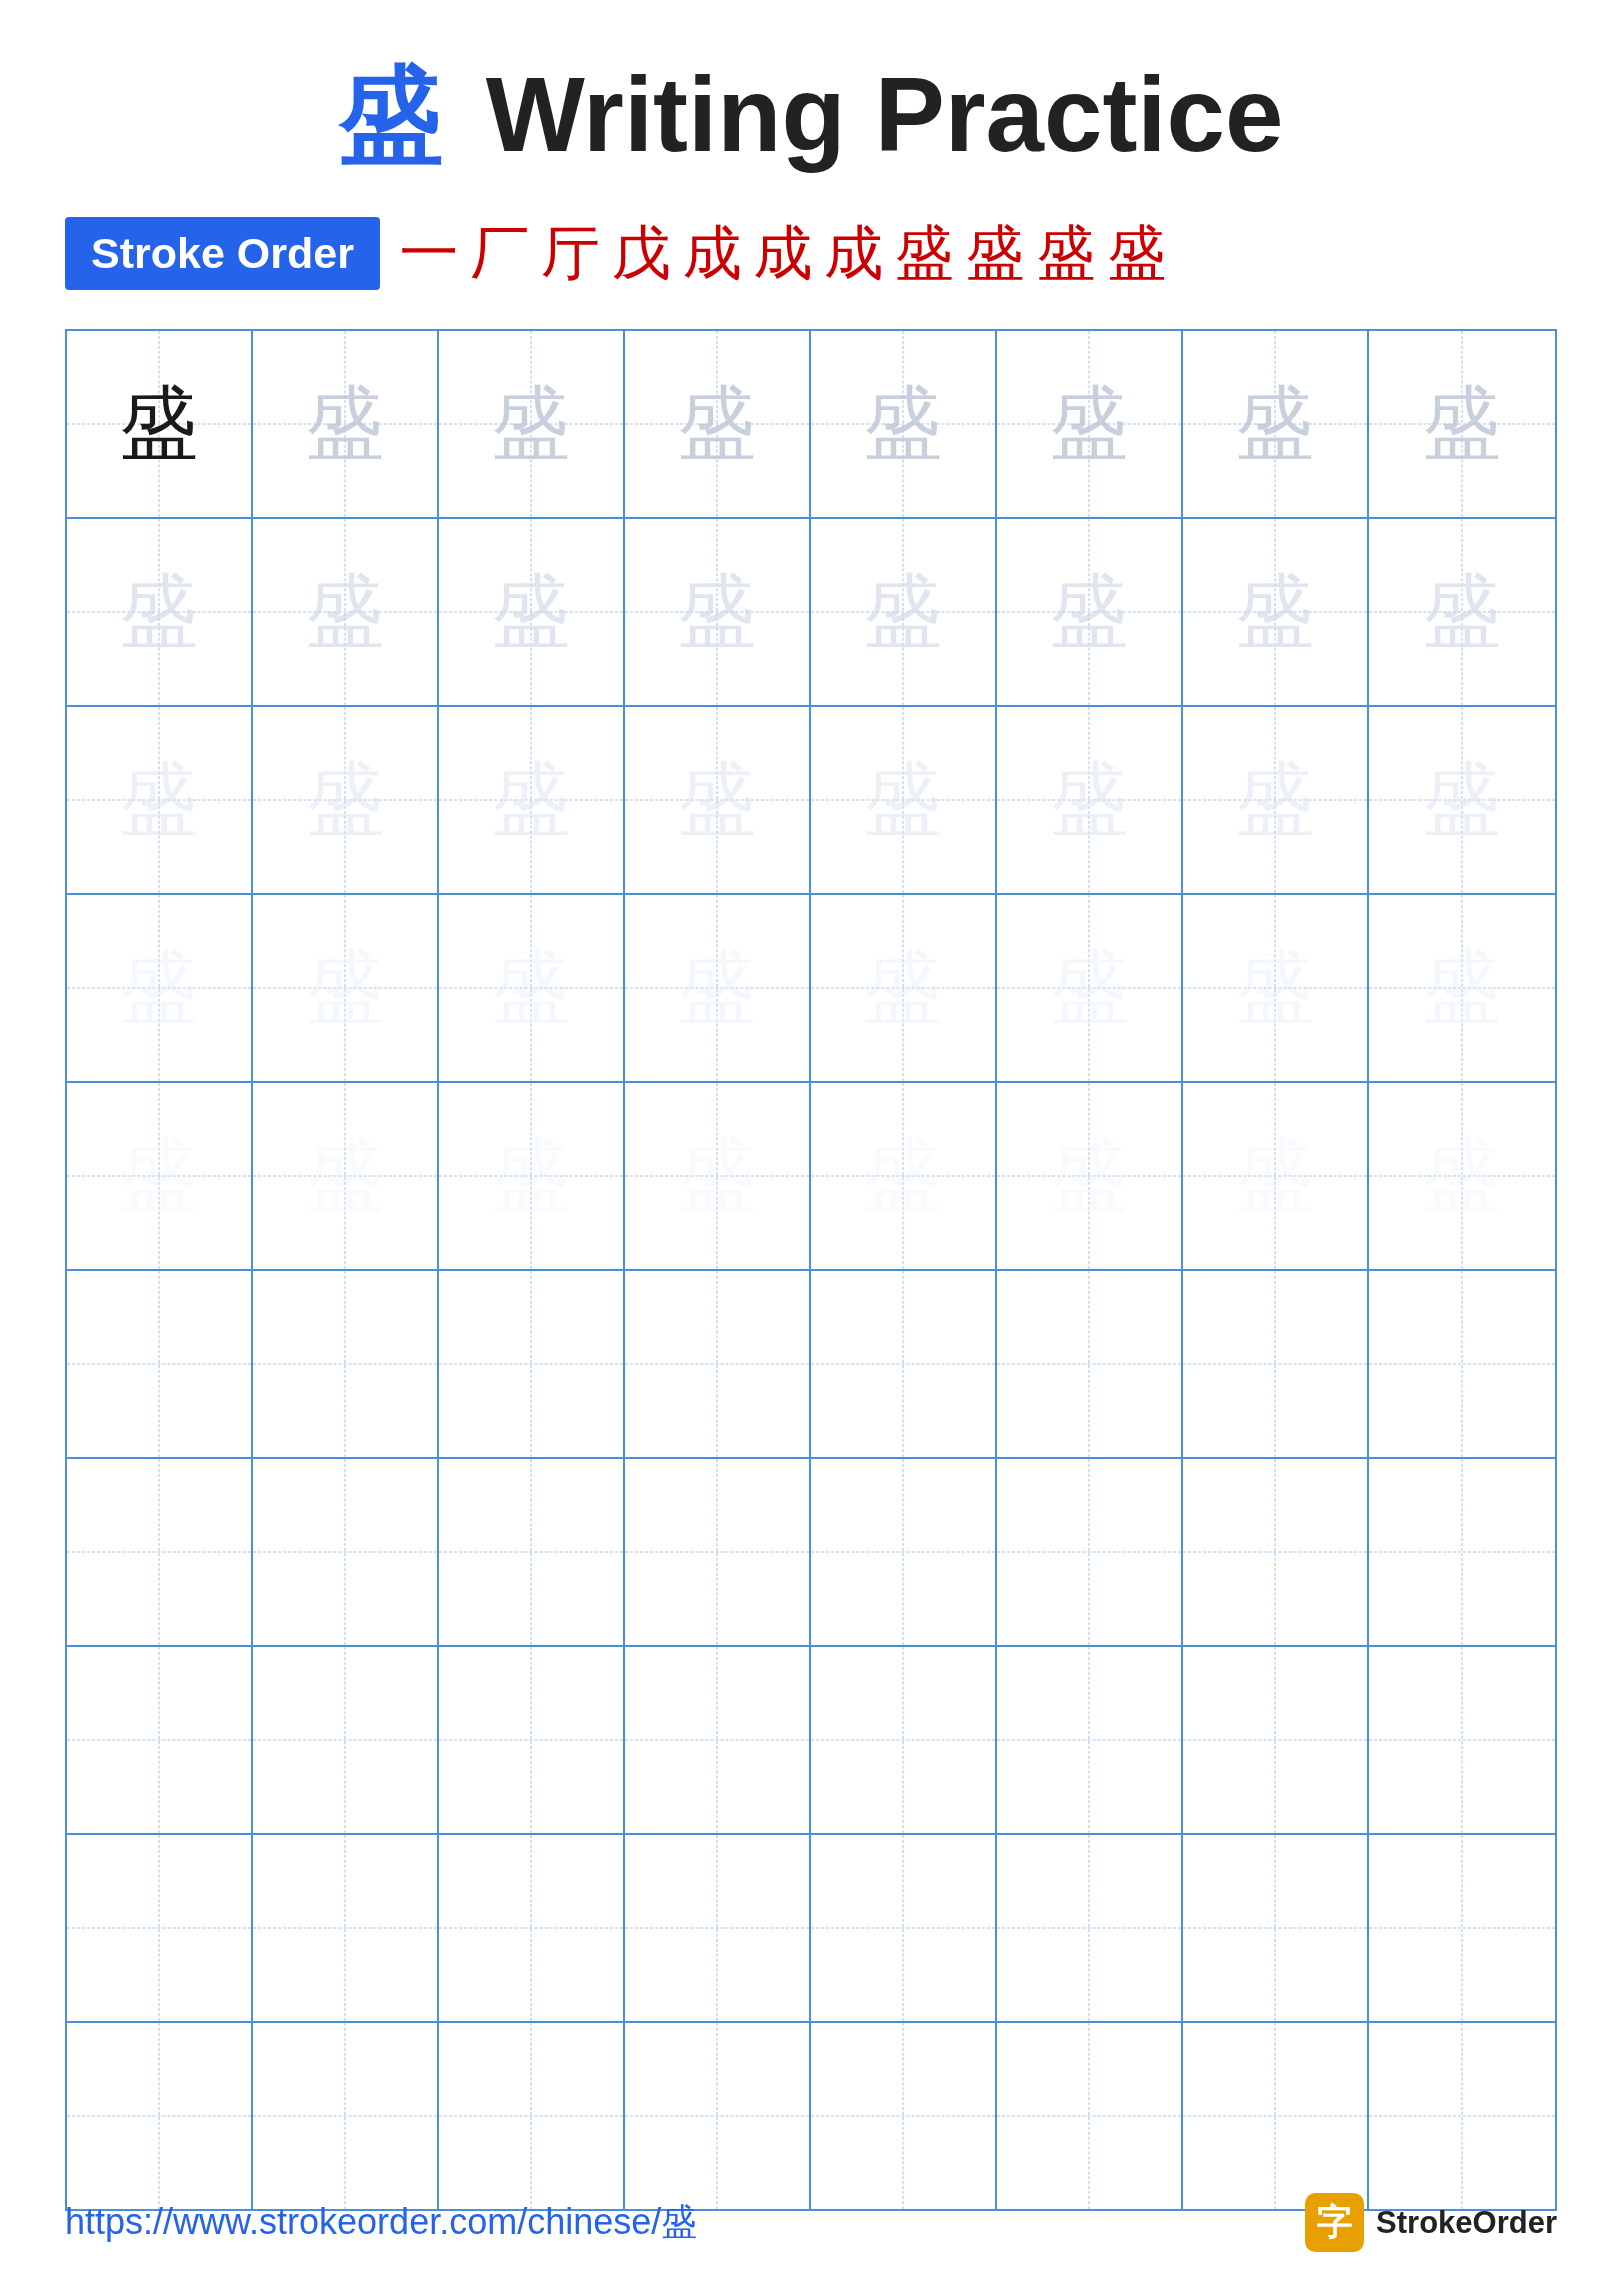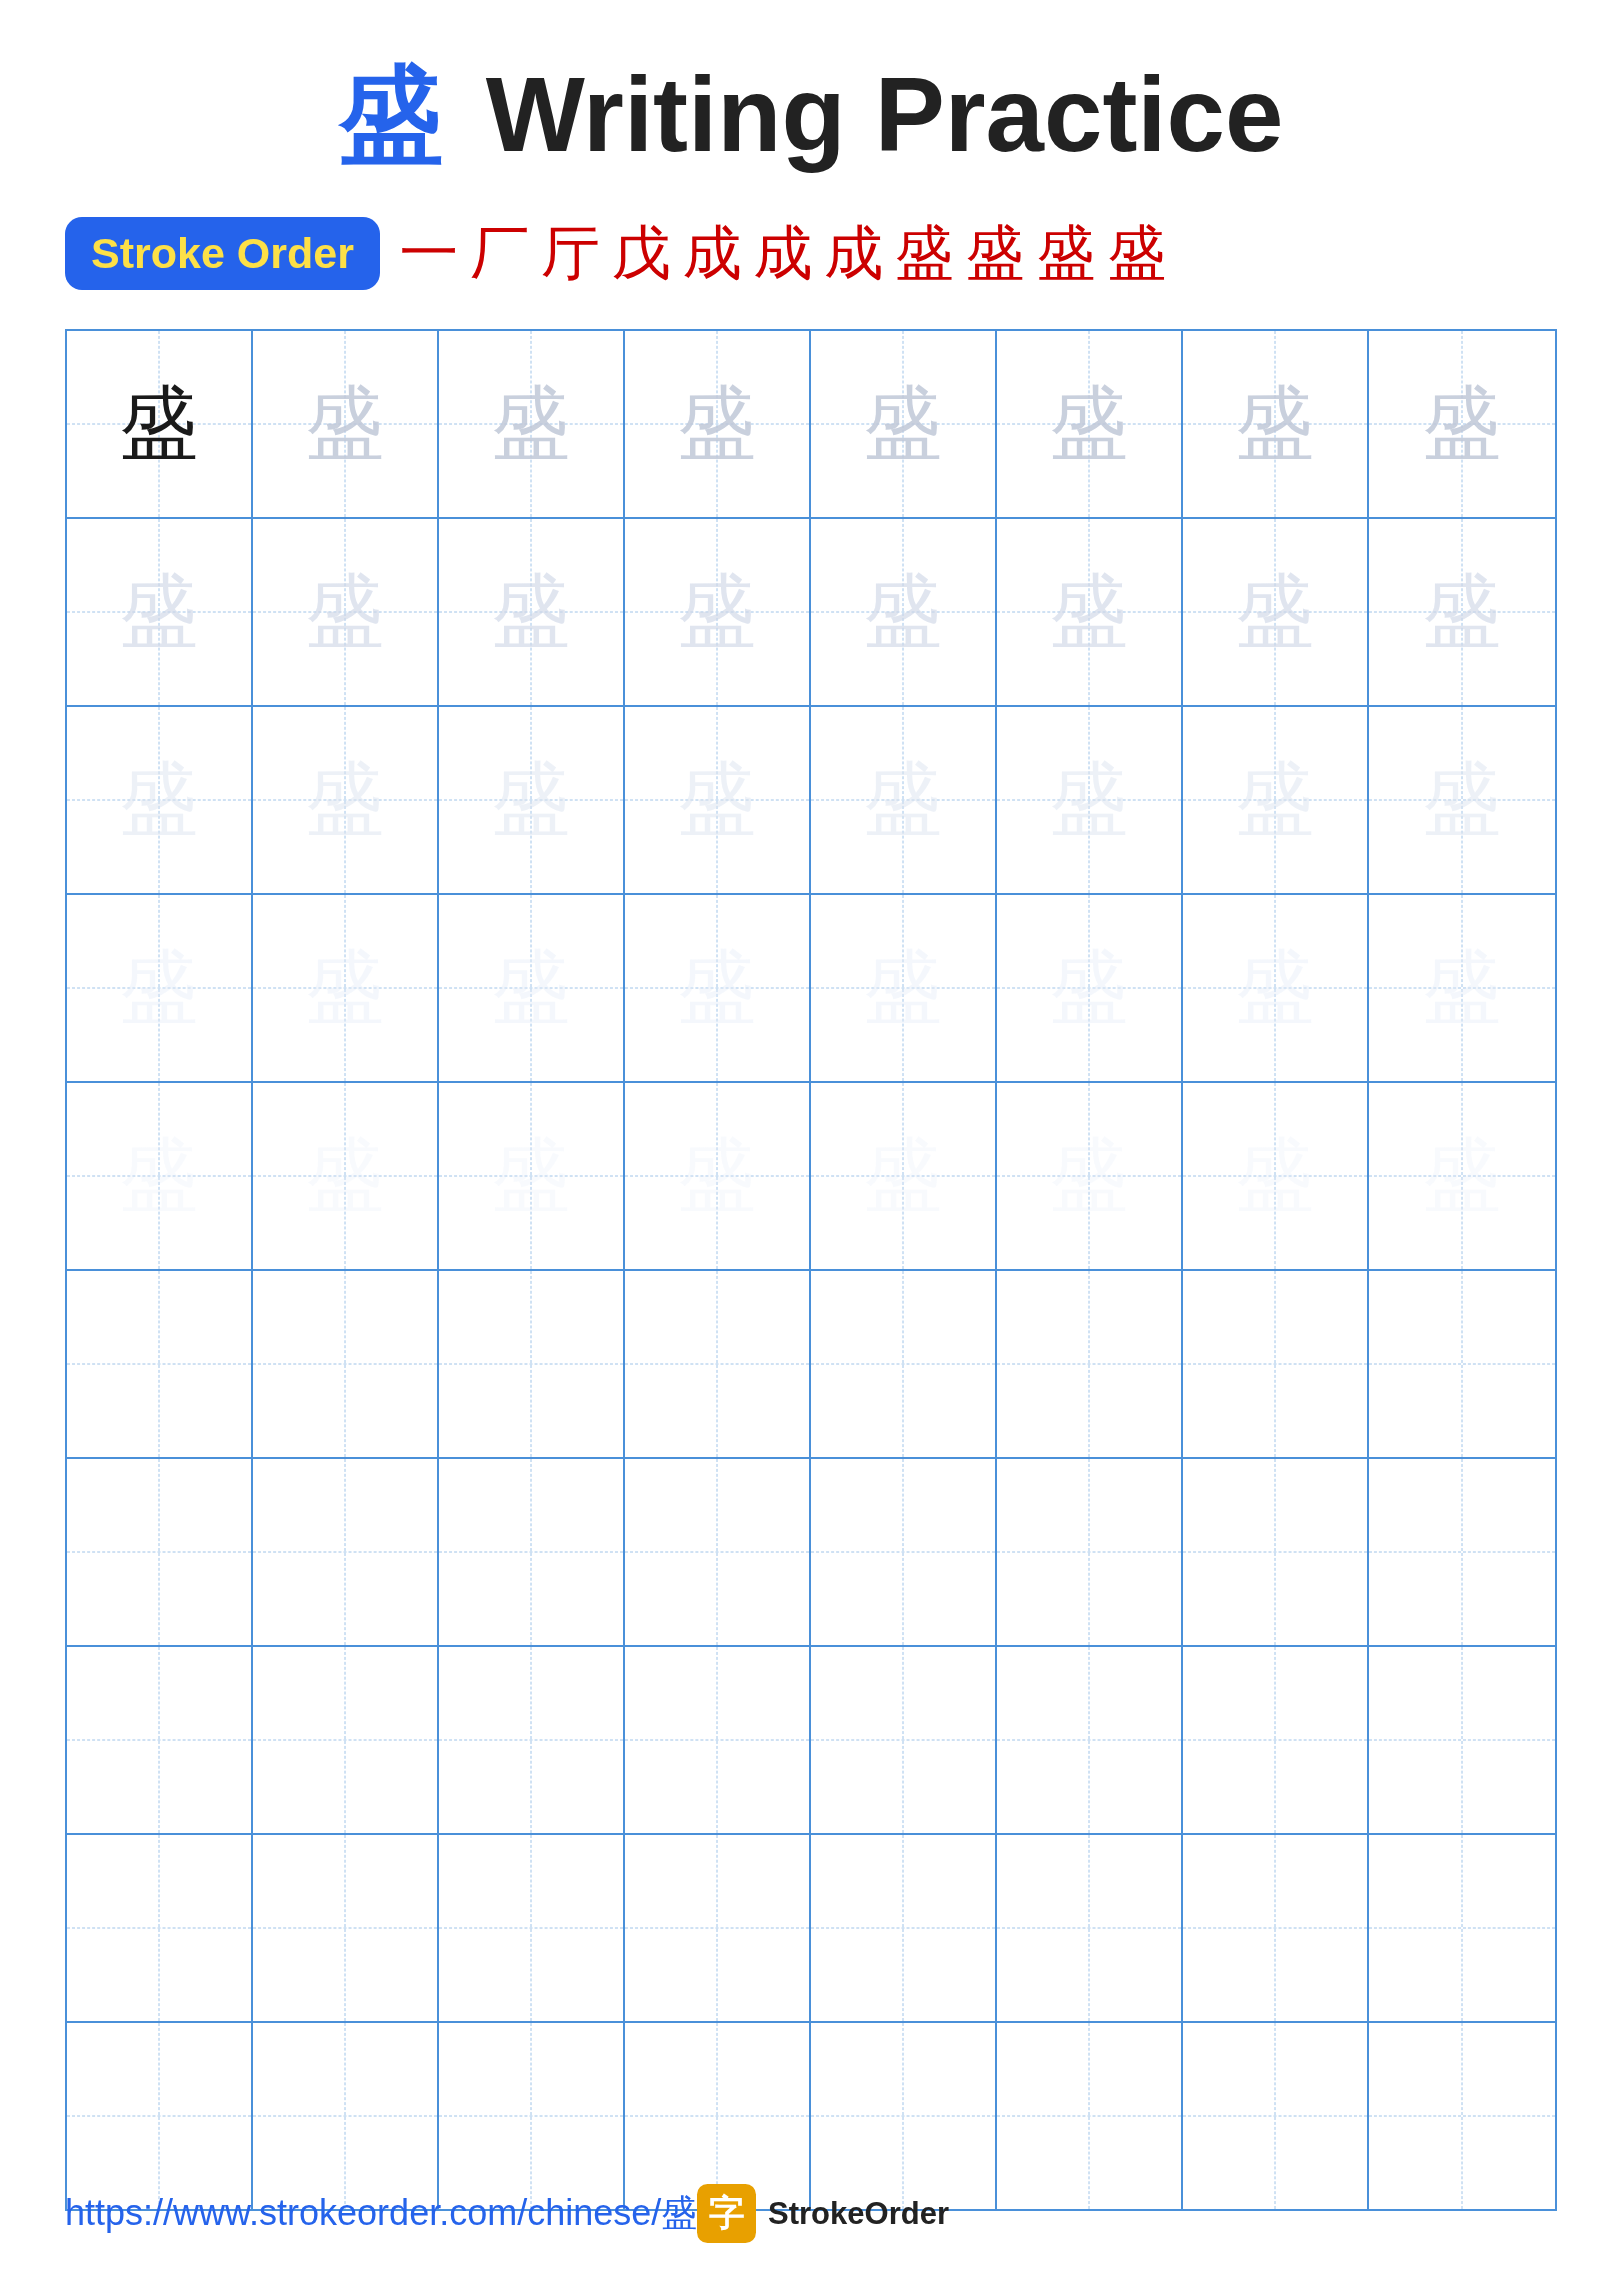--- a/index.html
+++ b/index.html
@@ -40,25 +40,25 @@
     .stroke-order-row {
       display: flex;
       align-items: center;
       width: 100%;
       margin-bottom: 39px;
       gap: 19.6px;
     }
 
     .stroke-order-badge {
       background: #2563eb;
-      color: #fde047;
+      color: #ffffff;
       font-size: 43px;
       font-weight: bold;
       padding: 11.8px 26px;
-      border-radius: 17px;
+      border-radius: 4px;
       white-space: nowrap;
       flex-shrink: 0;
     }
 
     .stroke-order-chars {
       display: flex;
       align-items: center;
       gap: 11.8px;
       flex-wrap: nowrap;
     }
@@ -157,25 +157,26 @@
       opacity: 0.38;
     }
 
     .empty-cell {
       
     }
 
     
     .footer {
       position: absolute;
-      bottom: 52px;
+      bottom: 43px;
       left: 65px;
       right: 65px;
       display: flex;
       align-items: center;
+      justify-content: space-between;
     }
 
     .footer-url {
       font-size: 36px;
       color: #2563eb;
       text-decoration: none;
     }
 
     .footer-logo {
       display: flex;

